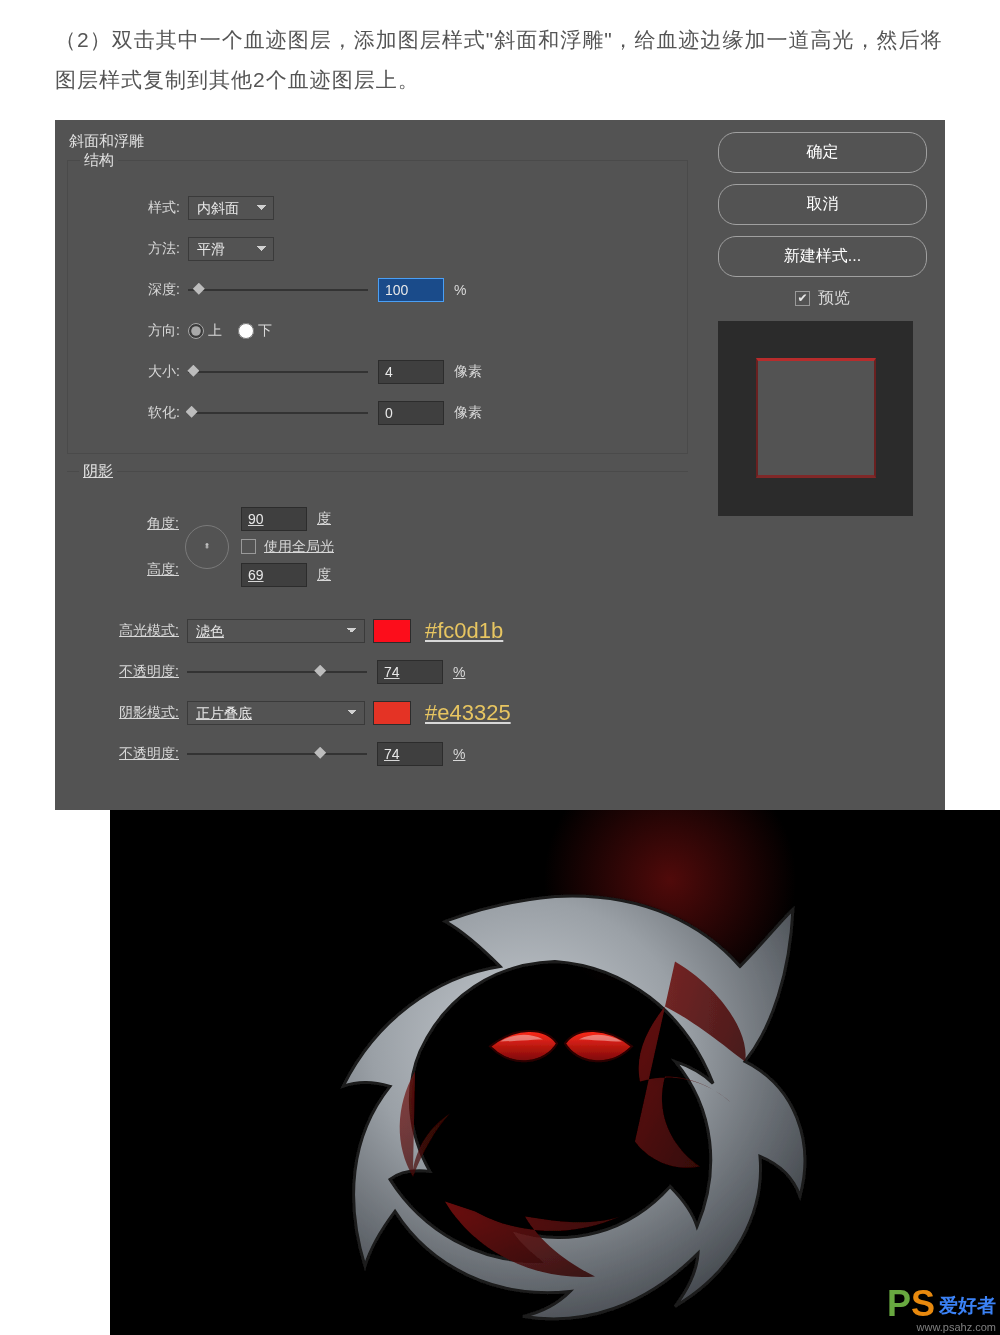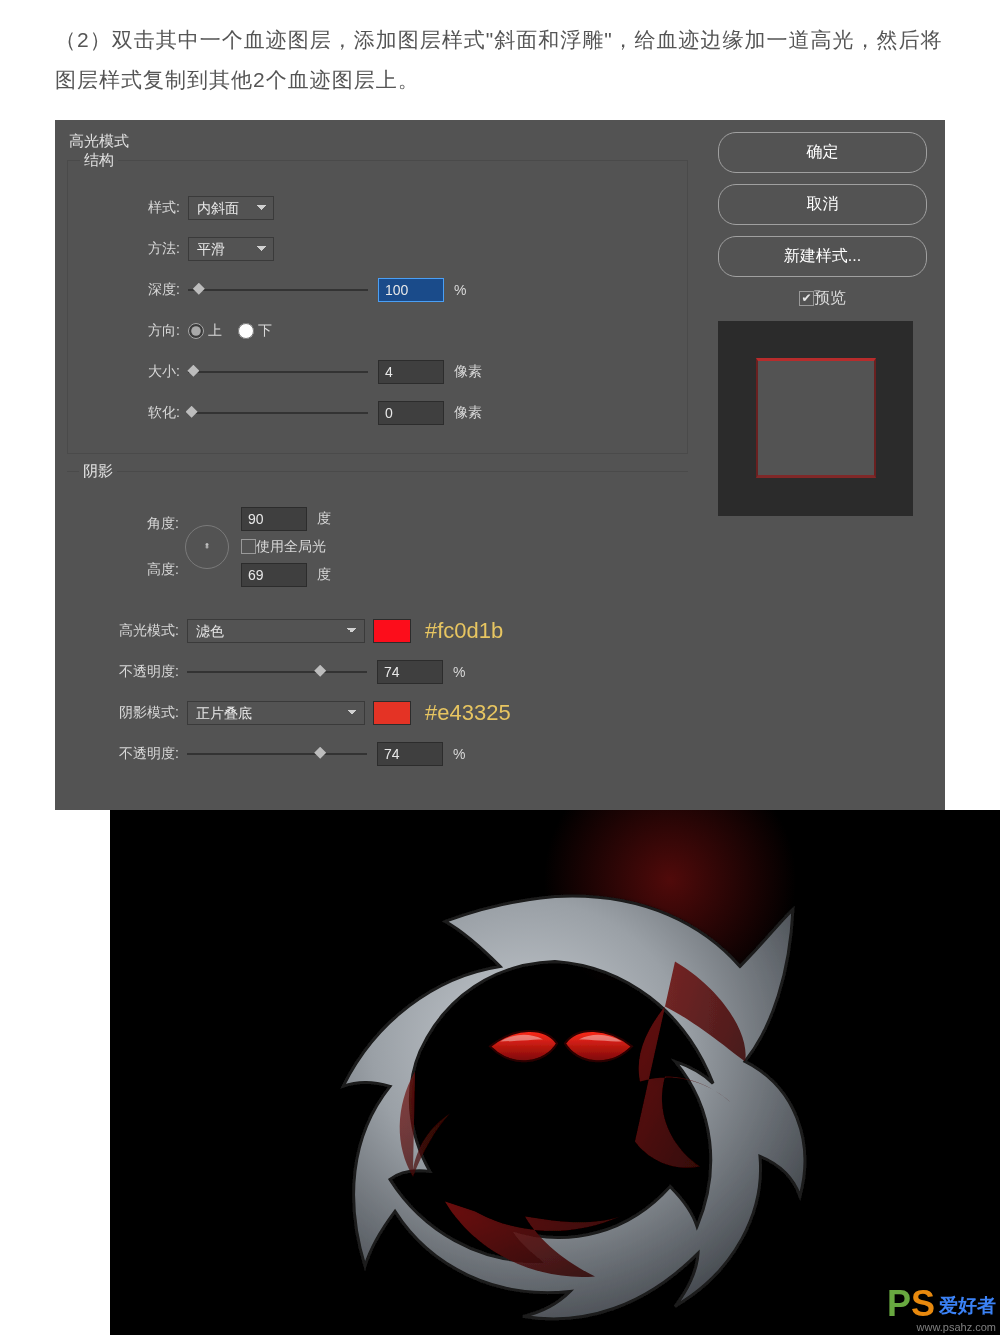--- a/index.html
+++ b/index.html
@@ -18,21 +18,21 @@
   .w-md { width: 86px; }
   .w-lg { width: 178px; }
   .slider-track { flex: 1 1 auto; max-width: 180px; height: 2px; background: #333; position: relative; margin-right: 10px; }
   .slider-thumb { position: absolute; top: -6px; width: 12px; height: 12px; transform: translateX(-50%); }
   .slider-thumb::before { content: ""; position: absolute; inset: 0; background: #bdbdbd; clip-path: polygon(50% 0, 100% 50%, 50% 100%, 0 50%); }
   .num-input { width: 66px; background: #3f3f3f; border: 1px solid #2c2c2c; color: #e8e8e8; padding: 3px 6px; font-size: 14px; }
   .num-input.hl { background: #1a4b8a; border: 1px solid #4a9ff5; }
   .unit { margin-left: 10px; font-size: 14px; color: #d8d8d8; }
   .radio-wrap { display: flex; align-items: center; gap: 4px; margin-right: 16px; }
   .radio-wrap input[type=radio] { width: 16px; height: 16px; accent-color: #a8a8a8; }
-  .checkbox-wrap { display: flex; align-items: center; }
+  .checkbox-wrap { display: flex; align-items: center; gap: 8px; }
   .checkbox-wrap .cb { width: 15px; height: 15px; border: 1px solid #999; background: #535353; display: inline-block; }
   .checkbox-wrap .cb.checked::after { content: "✔"; color: #e8e8e8; font-size: 12px; display: block; line-height: 13px; text-align: center; }
   .angle-dial { width: 44px; height: 44px; border: 1px solid #7a7a7a; border-radius: 50%; margin-left: 116px; position: relative; flex-shrink: 0; }
   .angle-dial::after { content: ""; position: absolute; left: 50%; top: 50%; width: 3px; height: 3px; background: #aaa; border-radius: 50%; transform: translate(-50%, -50%); }
   .dial-marker { position: absolute; width: 3px; height: 3px; border-radius: 50%; background: #c0c0c0; left: 50%; top: 42%; transform: translateX(-50%); }
   .contour-box { width: 42px; height: 42px; border: 1px solid #2c2c2c; background: linear-gradient(to bottom right, #fff 0%, #fff 49%, #000 51%, #000 100%); display: inline-block; position: relative; }
   .contour-wrap { display: flex; align-items: center; gap: 0; }
   .contour-dd { width: 18px; height: 42px; background: #535353; border: 1px solid #2c2c2c; border-left: none; display: flex; align-items: center; justify-content: center; }
   .contour-dd::after { content: ""; border-left: 4px solid transparent; border-right: 4px solid transparent; border-top: 5px solid #bbb; }
   .swatch { width: 38px; height: 24px; border: 1px solid #2c2c2c; display: inline-block; }
@@ -52,21 +52,21 @@
   .ps-logo .url { color: #808080; font-size: 11px; display: block; margin-top: -4px; }
 </style>
 </head>
 <body>
 
 <div class="instruction">（2）双击其中一个血迹图层，添加图层样式"斜面和浮雕"，给血迹边缘加一道高光，然后将图层样式复制到其他2个血迹图层上。</div>
 
 <div class="panel-wrap">
   <div class="bevel-panel">
     <div class="left">
-      <div class="outer-legend">高光模式</div>
+      <div class="outer-legend">斜面和浮雕</div>
       <fieldset>
         <legend>结构</legend>
         <div class="row">
           <span class="lbl">样式:</span>
           <select class="dropdown w-md"><option>内斜面</option></select>
         </div>
         <div class="row">
           <span class="lbl">方法:</span>
           <select class="dropdown w-md"><option>平滑</option></select>
         </div>
@@ -100,21 +100,21 @@
         <div class="row">
           <span class="lbl">软化:</span>
           <div class="slider-track">
               <div class="slider-thumb" style="left:2%"></div>
             </div>
           <input class="num-input" value="0" style="">
           <span class="unit">像素</span>
         </div>
       </fieldset>
 
-      <fieldset style="border:none;border-top:1px solid #4a4a4a;">
+      <fieldset style="border:none;border-top:1px solid #4a4a4a;text-decoration:underline;">
         <legend>阴影</legend>
 
         <div class="angle-rows">
           <div style="flex:0 0 auto;">
             <div class="row" style="margin-bottom:0;">
               <span class="lbl">角度:</span>
             </div>
             <div class="row" style="margin-top:20px;">
               <span class="lbl">高度:</span>
             </div>

